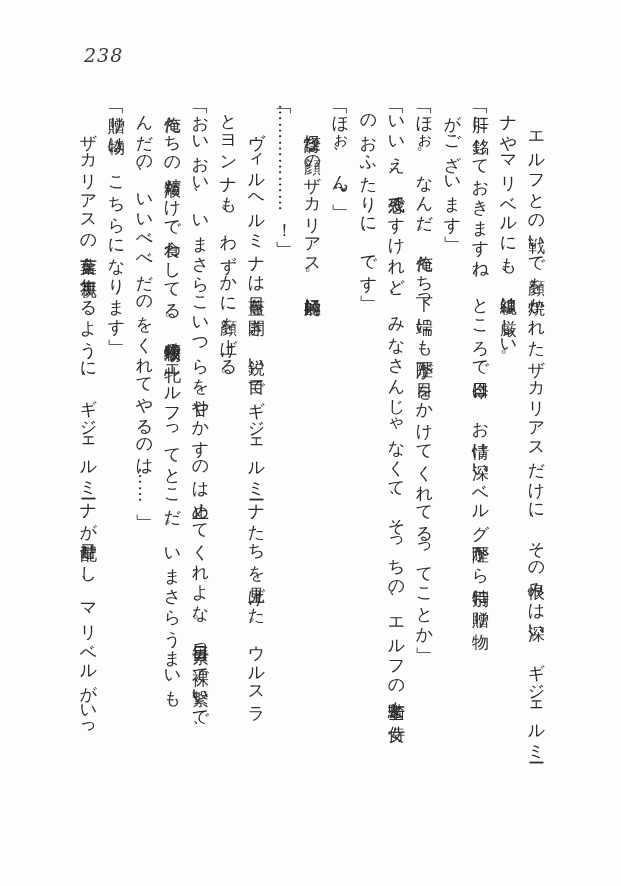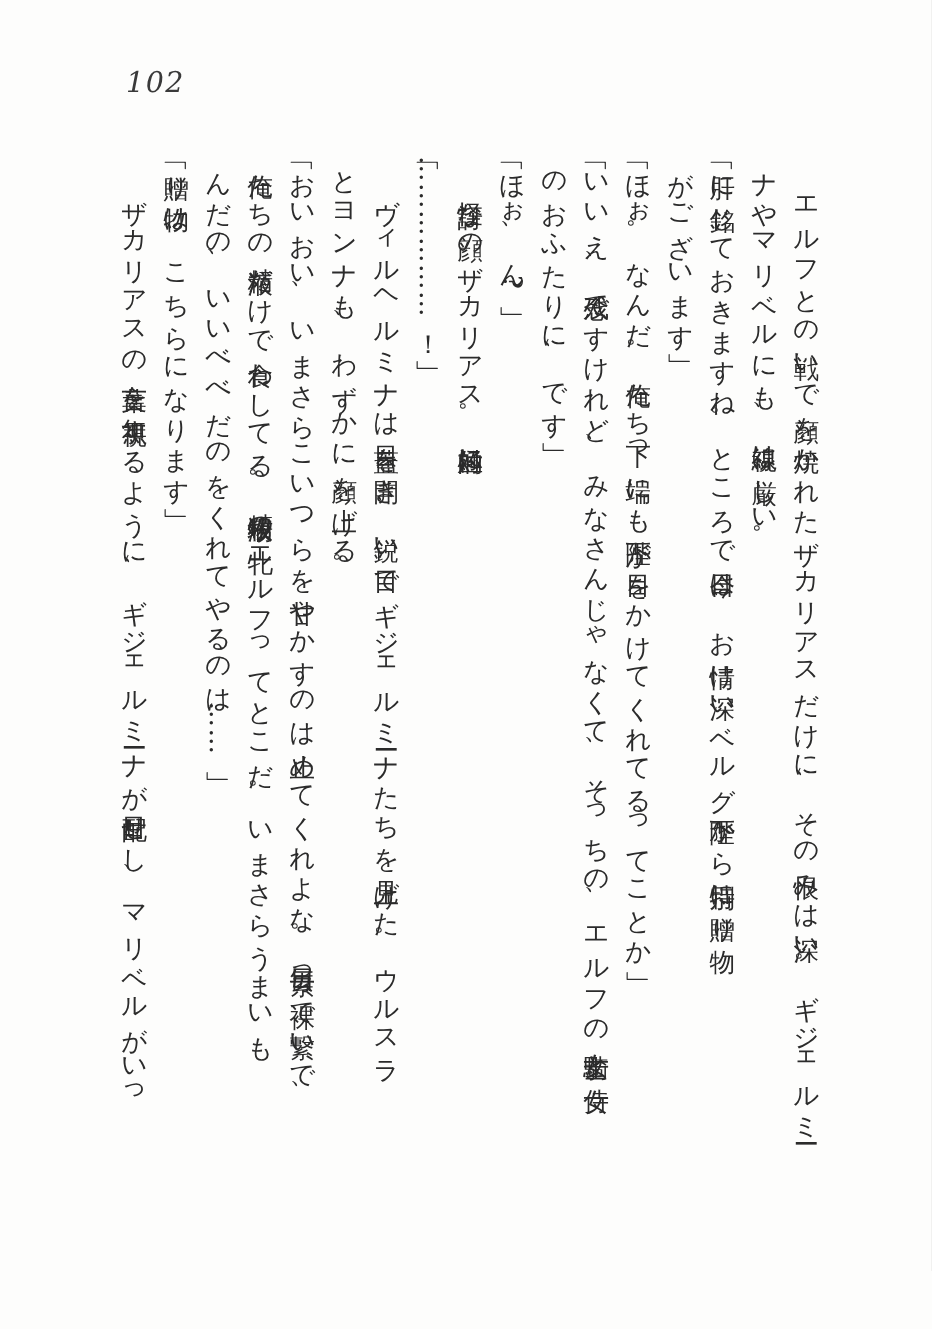--- a/index.html
+++ b/index.html
@@ -41,21 +41,21 @@
   .text-line {
     margin: 0;
     padding: 0;
     white-space: nowrap;
   }
 </style>
 </head>
 <body>
 
 <div class="book-page">
-  <div class="page-number">102</div>
+  <div class="page-number">238</div>
 
   <div class="text-block">
     <div class="text-line">　エルフとの戦いで顔を焼かれたザカリアスだけに、その恨みは深い。ギジェルミー</div>
     <div class="text-line">ナやマリベルにも、視線は厳しい。</div>
     <div class="text-line">「肝に銘じておきますね。ところで今日は、お情け深いベルグ陛下から特別に贈り物</div>
     <div class="text-line">がございます」</div>
     <div class="text-line">「ほぉ。なんだ。俺たち下っ端にも陛下が目をかけてくれてるってことか」</div>
     <div class="text-line">「いいえ、残念ですけれど、みなさんじゃなくて、そっちの、エルフの女騎士と侍女</div>
     <div class="text-line">のおふたりに、です」</div>
     <div class="text-line">「ほぉ、ん?」</div>

